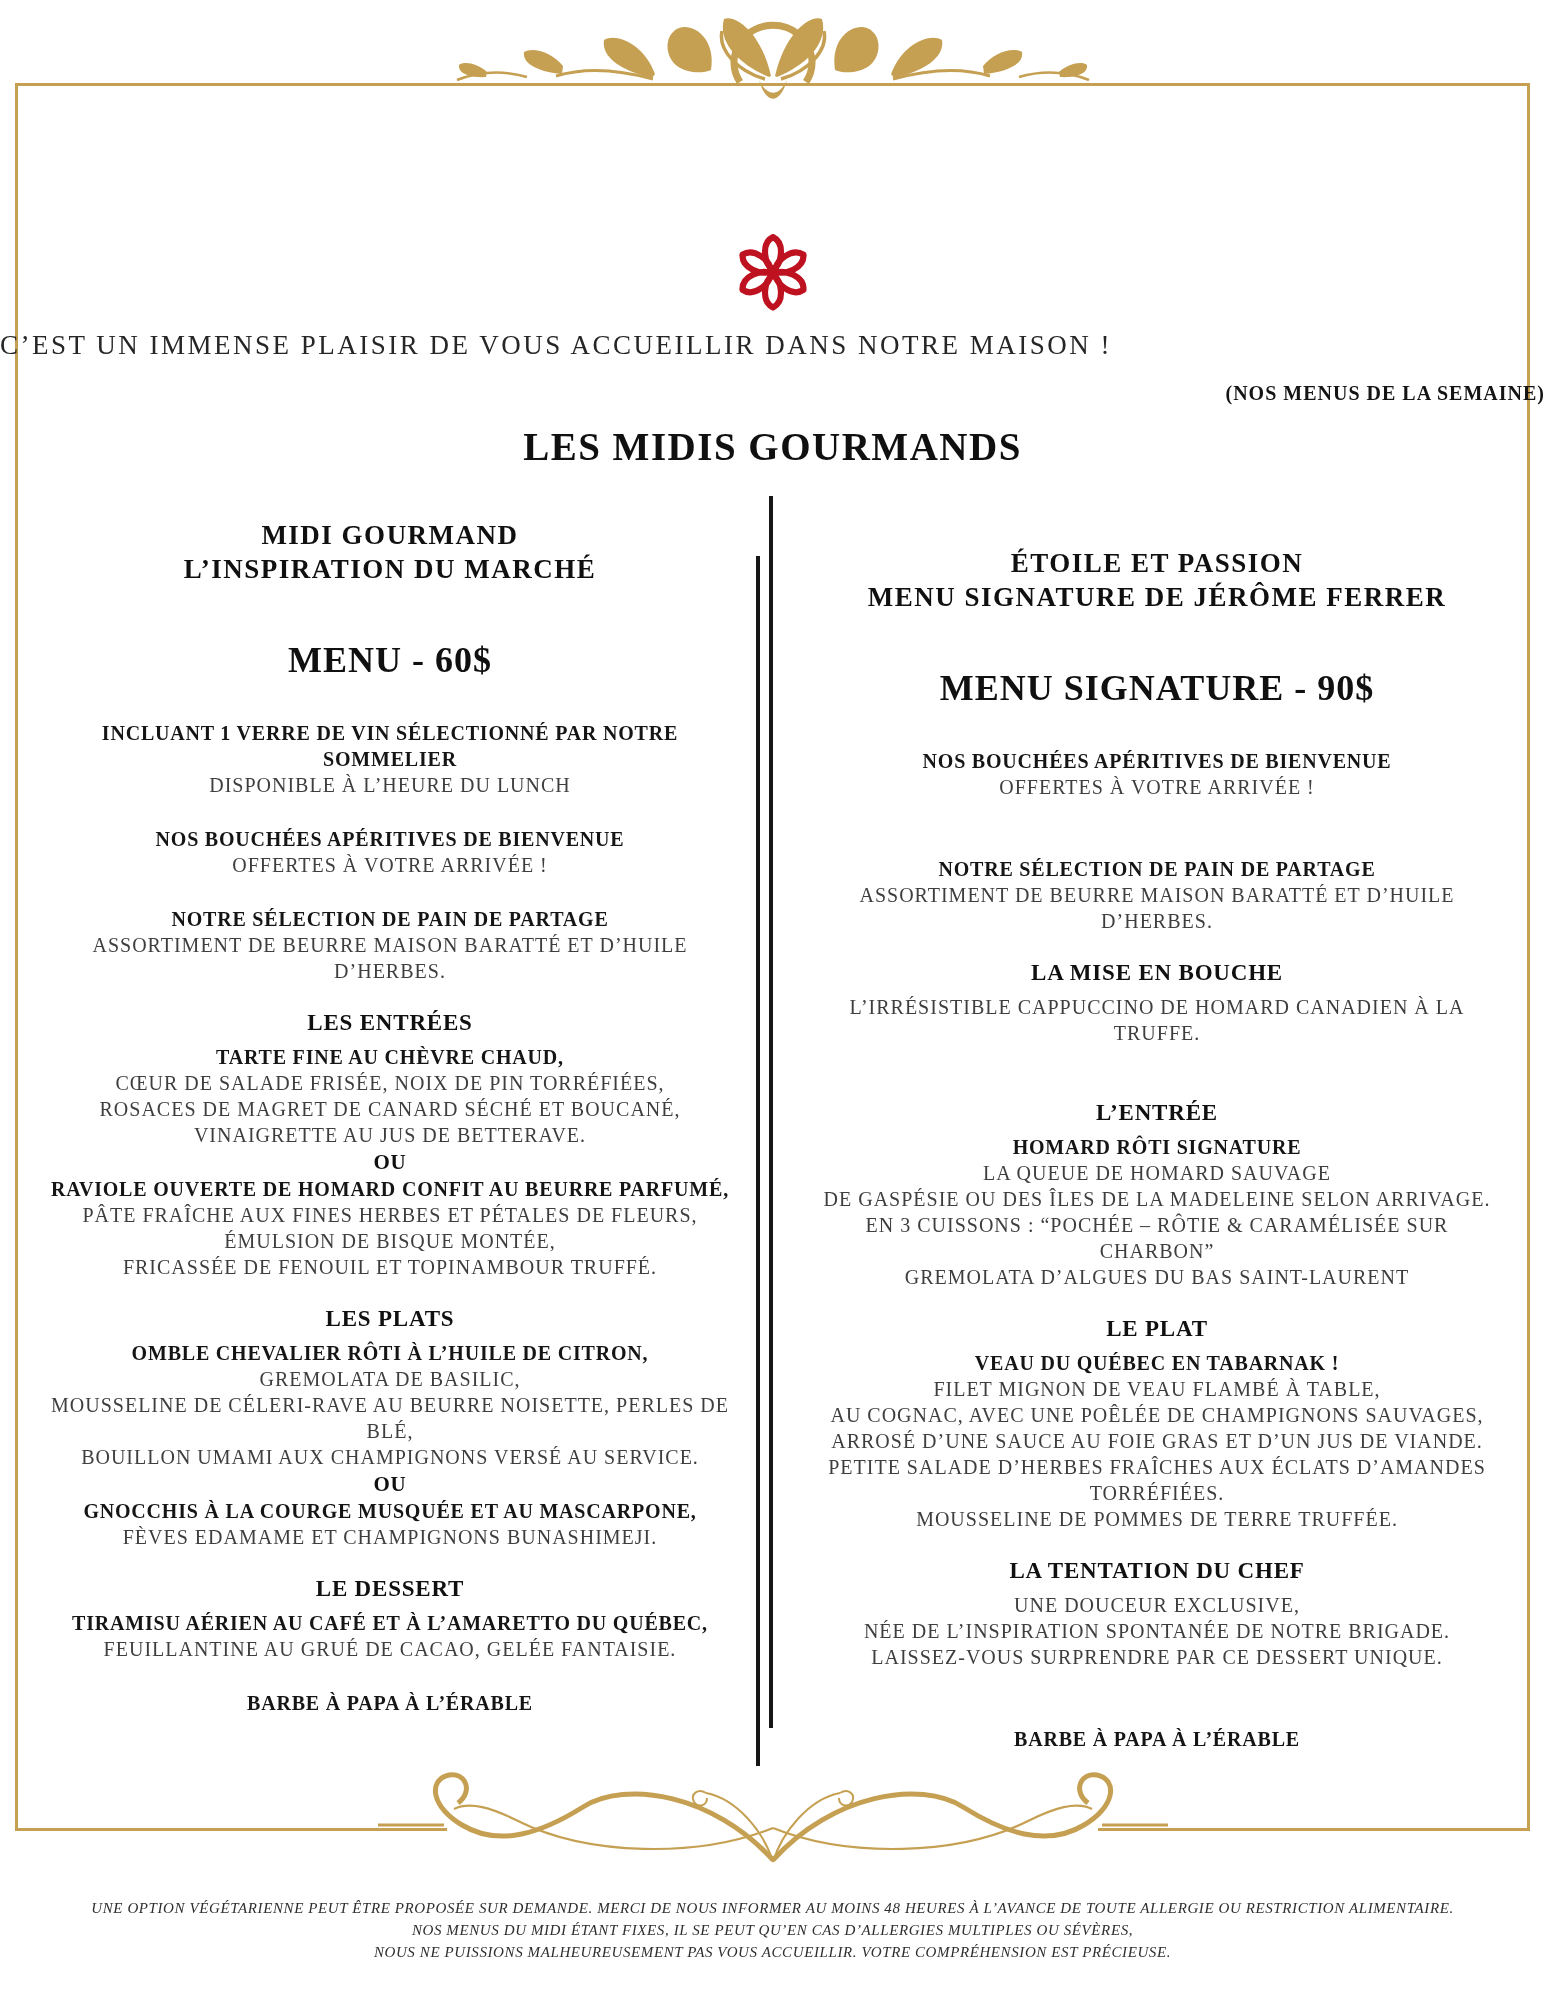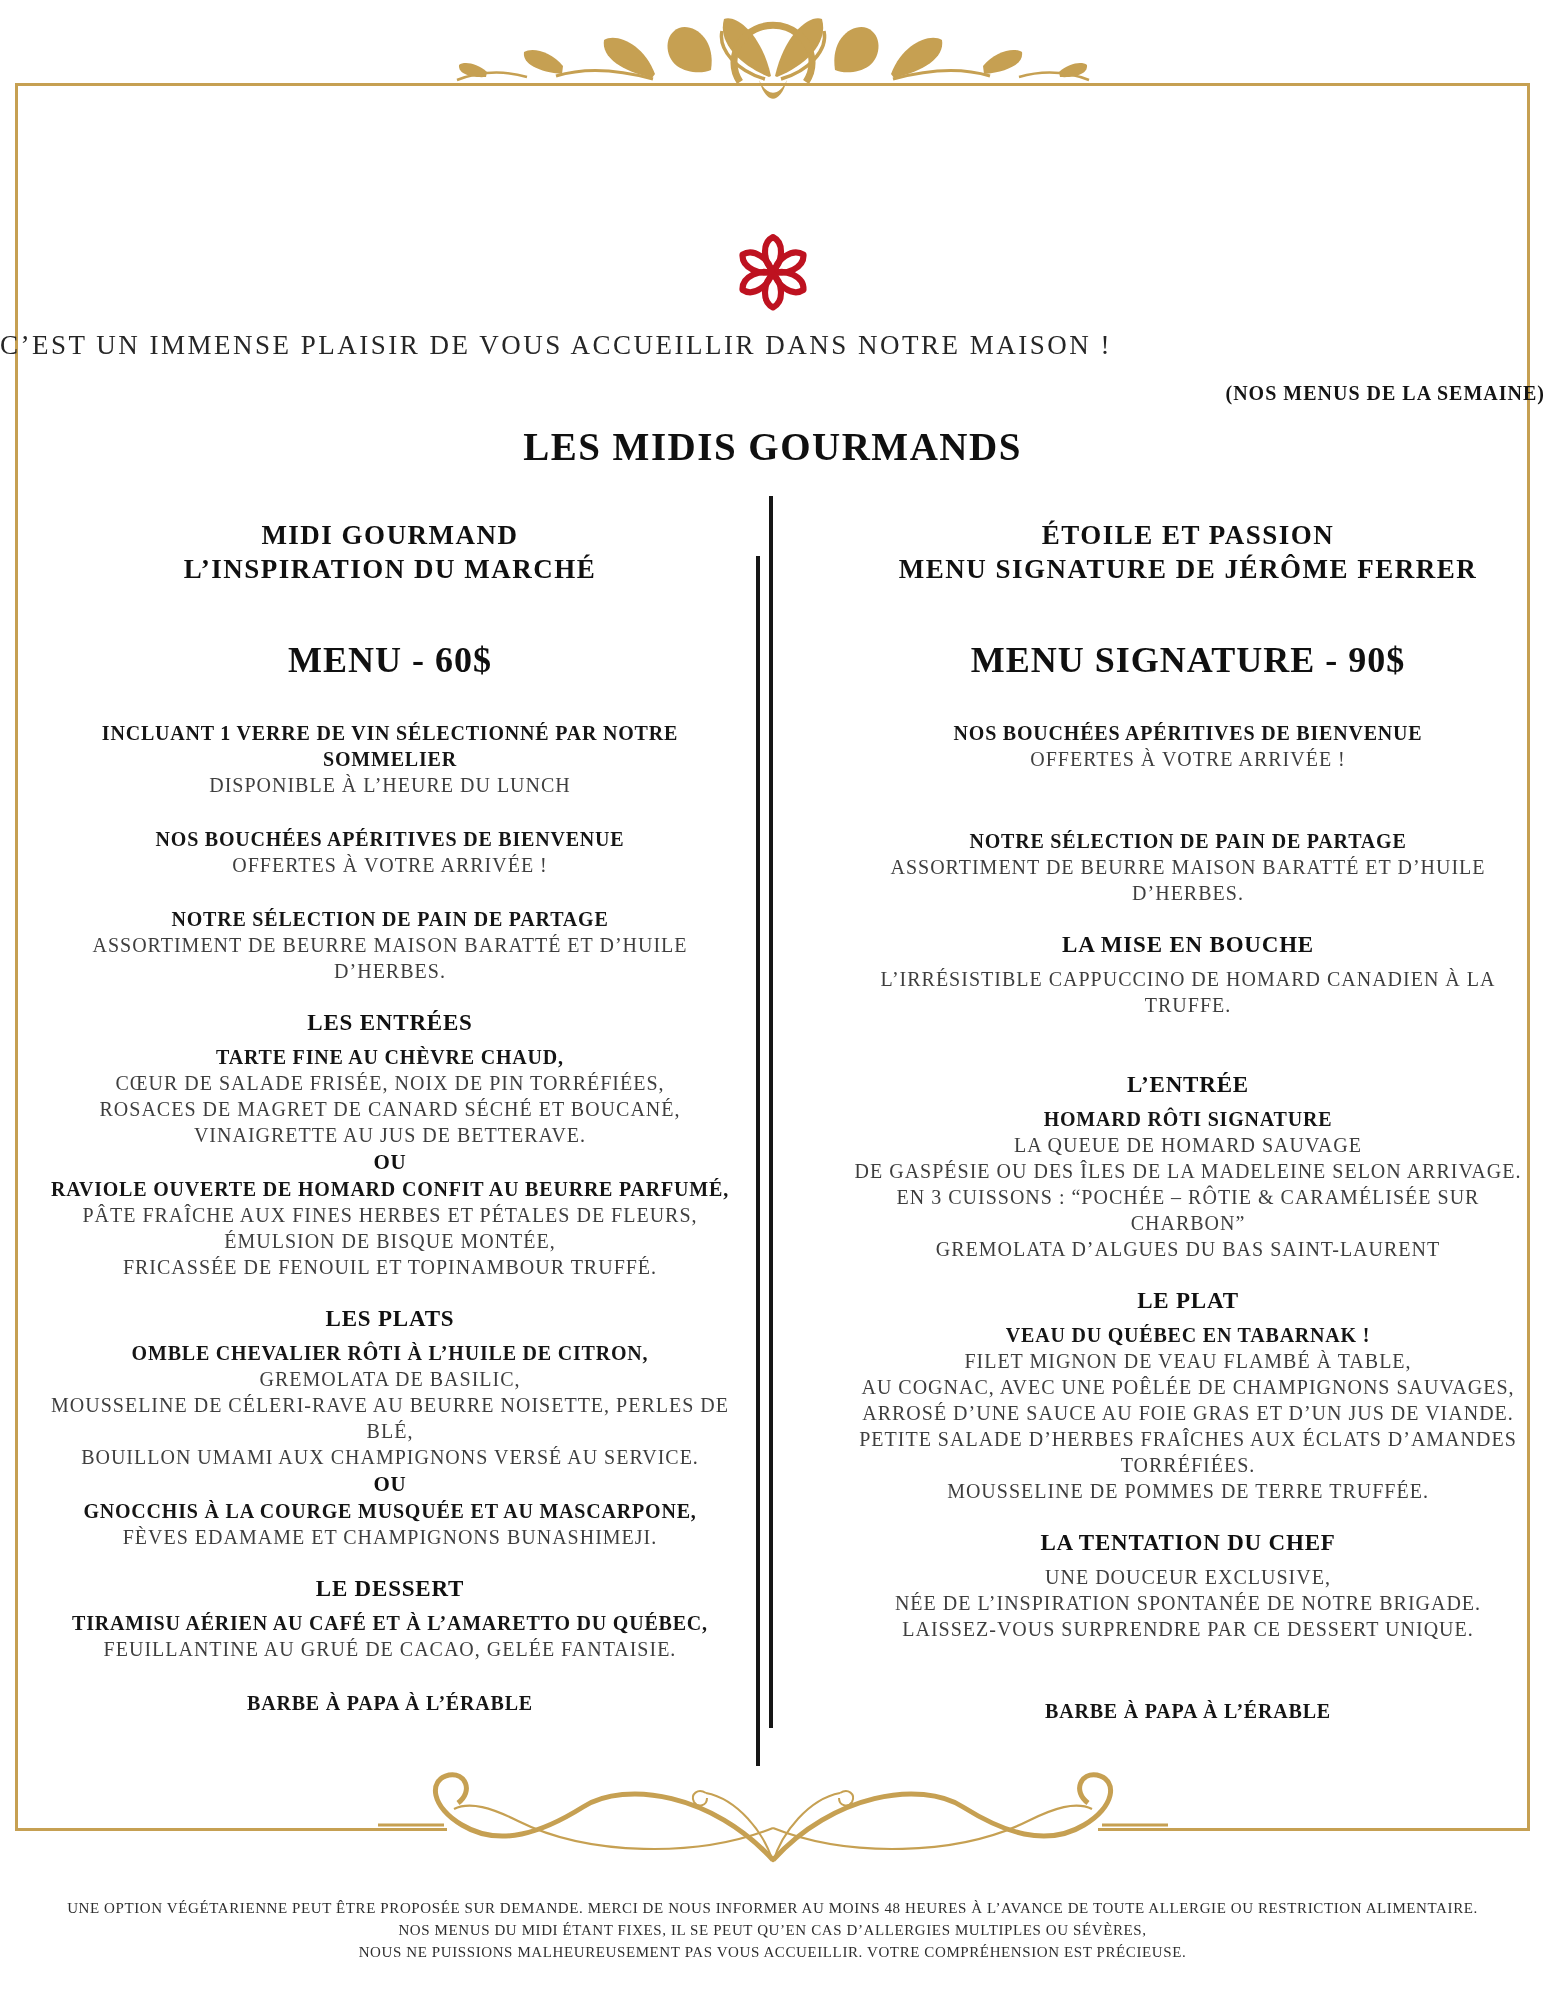--- a/index.html
+++ b/index.html
@@ -30,36 +30,36 @@
     position:absolute;top:382px;left:0;width:1545px;text-align:right;
     font-size:20px;font-weight:bold;letter-spacing:1px;color:#141414;
   }
   .page-title{
     position:absolute;top:424px;left:0;width:1545px;text-align:center;
     font-size:39px;font-weight:bold;letter-spacing:1.5px;color:#101010;
   }
   
   .col{position:absolute;top:518px;width:700px;text-align:center;}
   .col-left{left:40px;}
-  .col-right{left:838px;}
+  .col-right{left:807px;margin-top:28px;}
   .line{font-size:20px;line-height:26px;letter-spacing:0.8px;}
   .title{font-size:27px;line-height:34px;font-weight:bold;letter-spacing:1.5px;color:#101010;}
   .price{font-size:36px;line-height:44px;font-weight:bold;letter-spacing:1px;margin:52px 0 38px;color:#101010;}
   .strong{font-weight:bold;color:#151515;}
   .plain{color:#3E3E3E;letter-spacing:1px;}
   .section{font-size:23px;line-height:30px;font-weight:bold;margin:24px 0 6px;color:#101010;}
   .or{font-size:21px;line-height:28px;font-weight:bold;margin:0 0;color:#101010;}
   .gap{height:28px;}
   
   .divider-line{position:absolute;width:4px;background:#161616;}
   .divider-a{left:756px;top:556px;height:1210px;}
   .divider-b{left:769px;top:496px;height:1232px;}
   
   .footer{position:absolute;top:1897px;left:0;width:1545px;text-align:center;}
-  .footer-line{font-size:15px;line-height:22px;letter-spacing:0.6px;color:#2E2E2E;}
+  .footer-line{font-size:15px;line-height:22px;letter-spacing:0.6px;color:#2E2E2E;font-style:italic;}
 </style>
 </head>
 <body>
 
 <div class="frame"></div>
 <div class="frame-bottom fb-left"></div>
 <div class="frame-bottom fb-right"></div>
 
 <svg class="top-ornament" viewBox="0 0 700 104" xmlns="http://www.w3.org/2000/svg" xmlns:xlink="http://www.w3.org/1999/xlink">
   <g fill="#C6A052" stroke="none">

